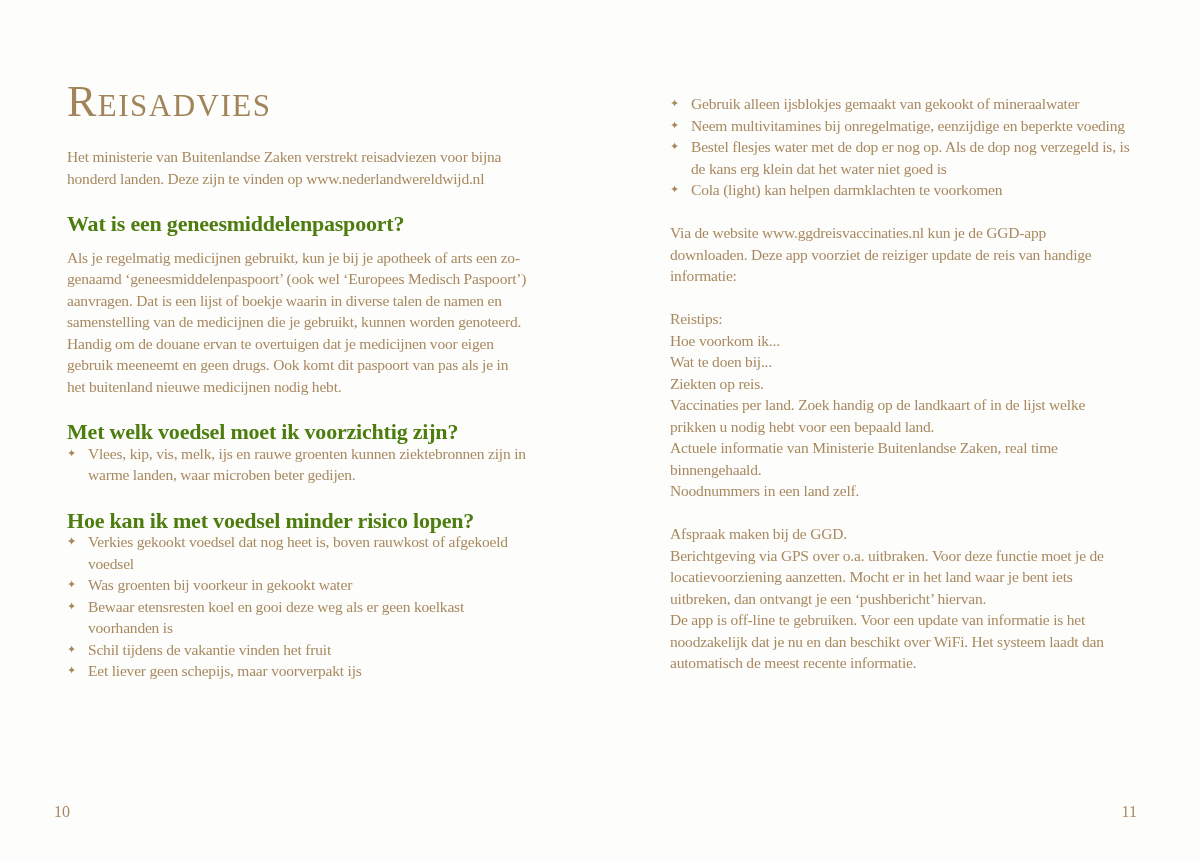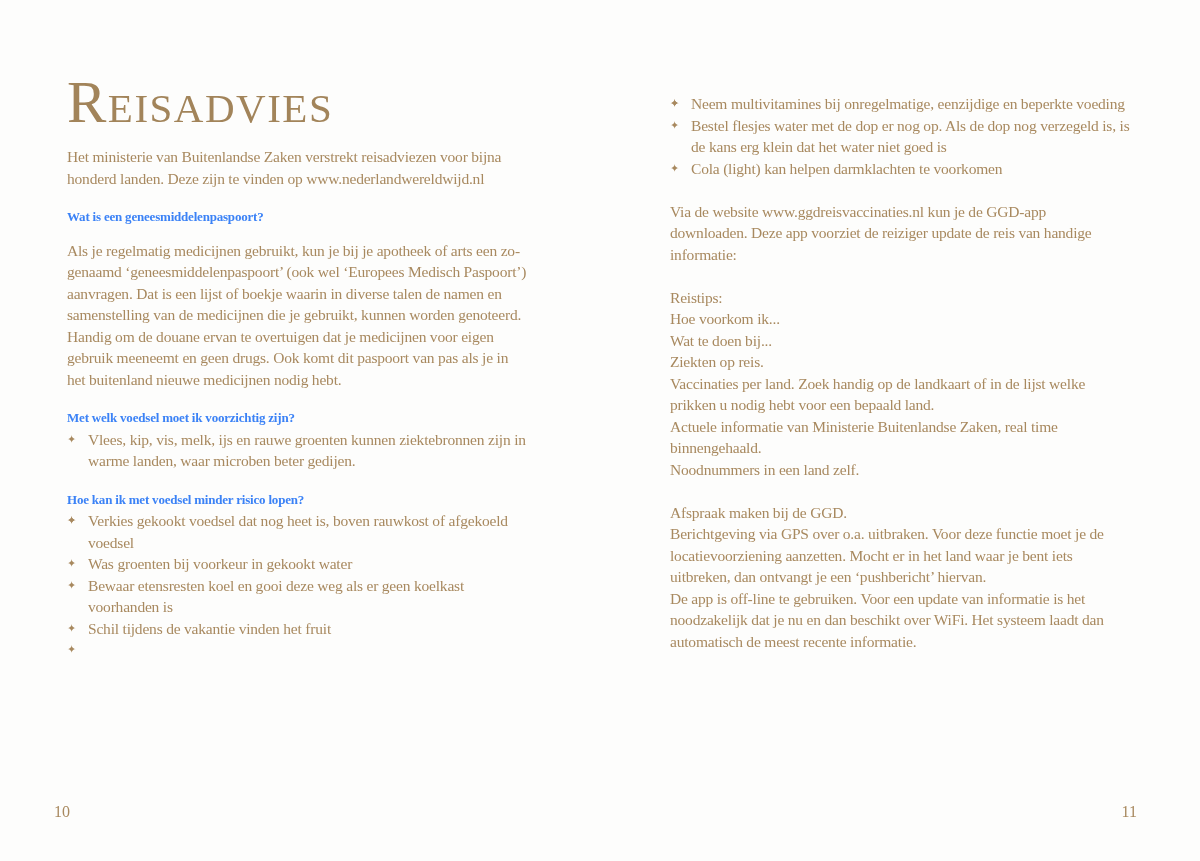--- a/index.html
+++ b/index.html
@@ -17,44 +17,44 @@
   }
   .page-col {
     position: absolute;
     top: 80px;
     width: 512px;
   }
   #page-left  { left: 67px; }
   #page-right { left: 670px; top: 93px; }
 
   .doc-title {
-    font-size: 59px;
+    font-size: 44px;
     line-height: 44px;
     font-weight: 400;
     font-variant: small-caps;
     letter-spacing: 1.5px;
     margin: 0 0 22px 0;
     color: #a2845a;
   }
   .para {
     white-space: pre-line;
     font-size: 15.5px;
     line-height: 21.5px;
     letter-spacing: -0.2px;
     margin: 21.5px 0 0 0;
   }
   .para.first { margin-top: 16px; }
 
   .heading {
-    font-size: 13px;
+    font-size: 22px;
     font-weight: 700;
     line-height: 21.5px;
     letter-spacing: -0.2px;
-    margin: 17px 0 0 0;
-    color: #3b82f6;
+    margin: 24px 0 0 0;
+    color: #4d7c0f;
   }
   ul.bullets {
     list-style: none;
     margin: 0;
     padding: 0;
   }
   ul.bullets.standalone { margin-top: 0; }
   li.bullet {
     position: relative;
     padding-left: 21px;
@@ -129,29 +129,31 @@
       <span class="marker">✦</span>
       <span class="btext">Bewaar etensresten koel en gooi deze weg als er geen koelkast
 voorhanden is</span>
     </li>
     <li class="bullet">
       <span class="marker">✦</span>
       <span class="btext">Schil tijdens de vakantie vinden het fruit</span>
     </li>
     <li class="bullet">
       <span class="marker">✦</span>
+      <span class="btext">Eet liever geen schepijs, maar voorverpakt ijs</span>
     </li>
   </ul>
 </div>
 
 <div id="page-right" class="page-col">
 
   <ul class="bullets standalone">
     <li class="bullet">
       <span class="marker">✦</span>
+      <span class="btext">Gebruik alleen ijsblokjes gemaakt van gekookt of mineraalwater</span>
     </li>
     <li class="bullet">
       <span class="marker">✦</span>
       <span class="btext">Neem multivitamines bij onregelmatige, eenzijdige en beperkte voeding</span>
     </li>
     <li class="bullet">
       <span class="marker">✦</span>
       <span class="btext">Bestel flesjes water met de dop er nog op. Als de dop nog verzegeld is, is
 de kans erg klein dat het water niet goed is</span>
     </li>

